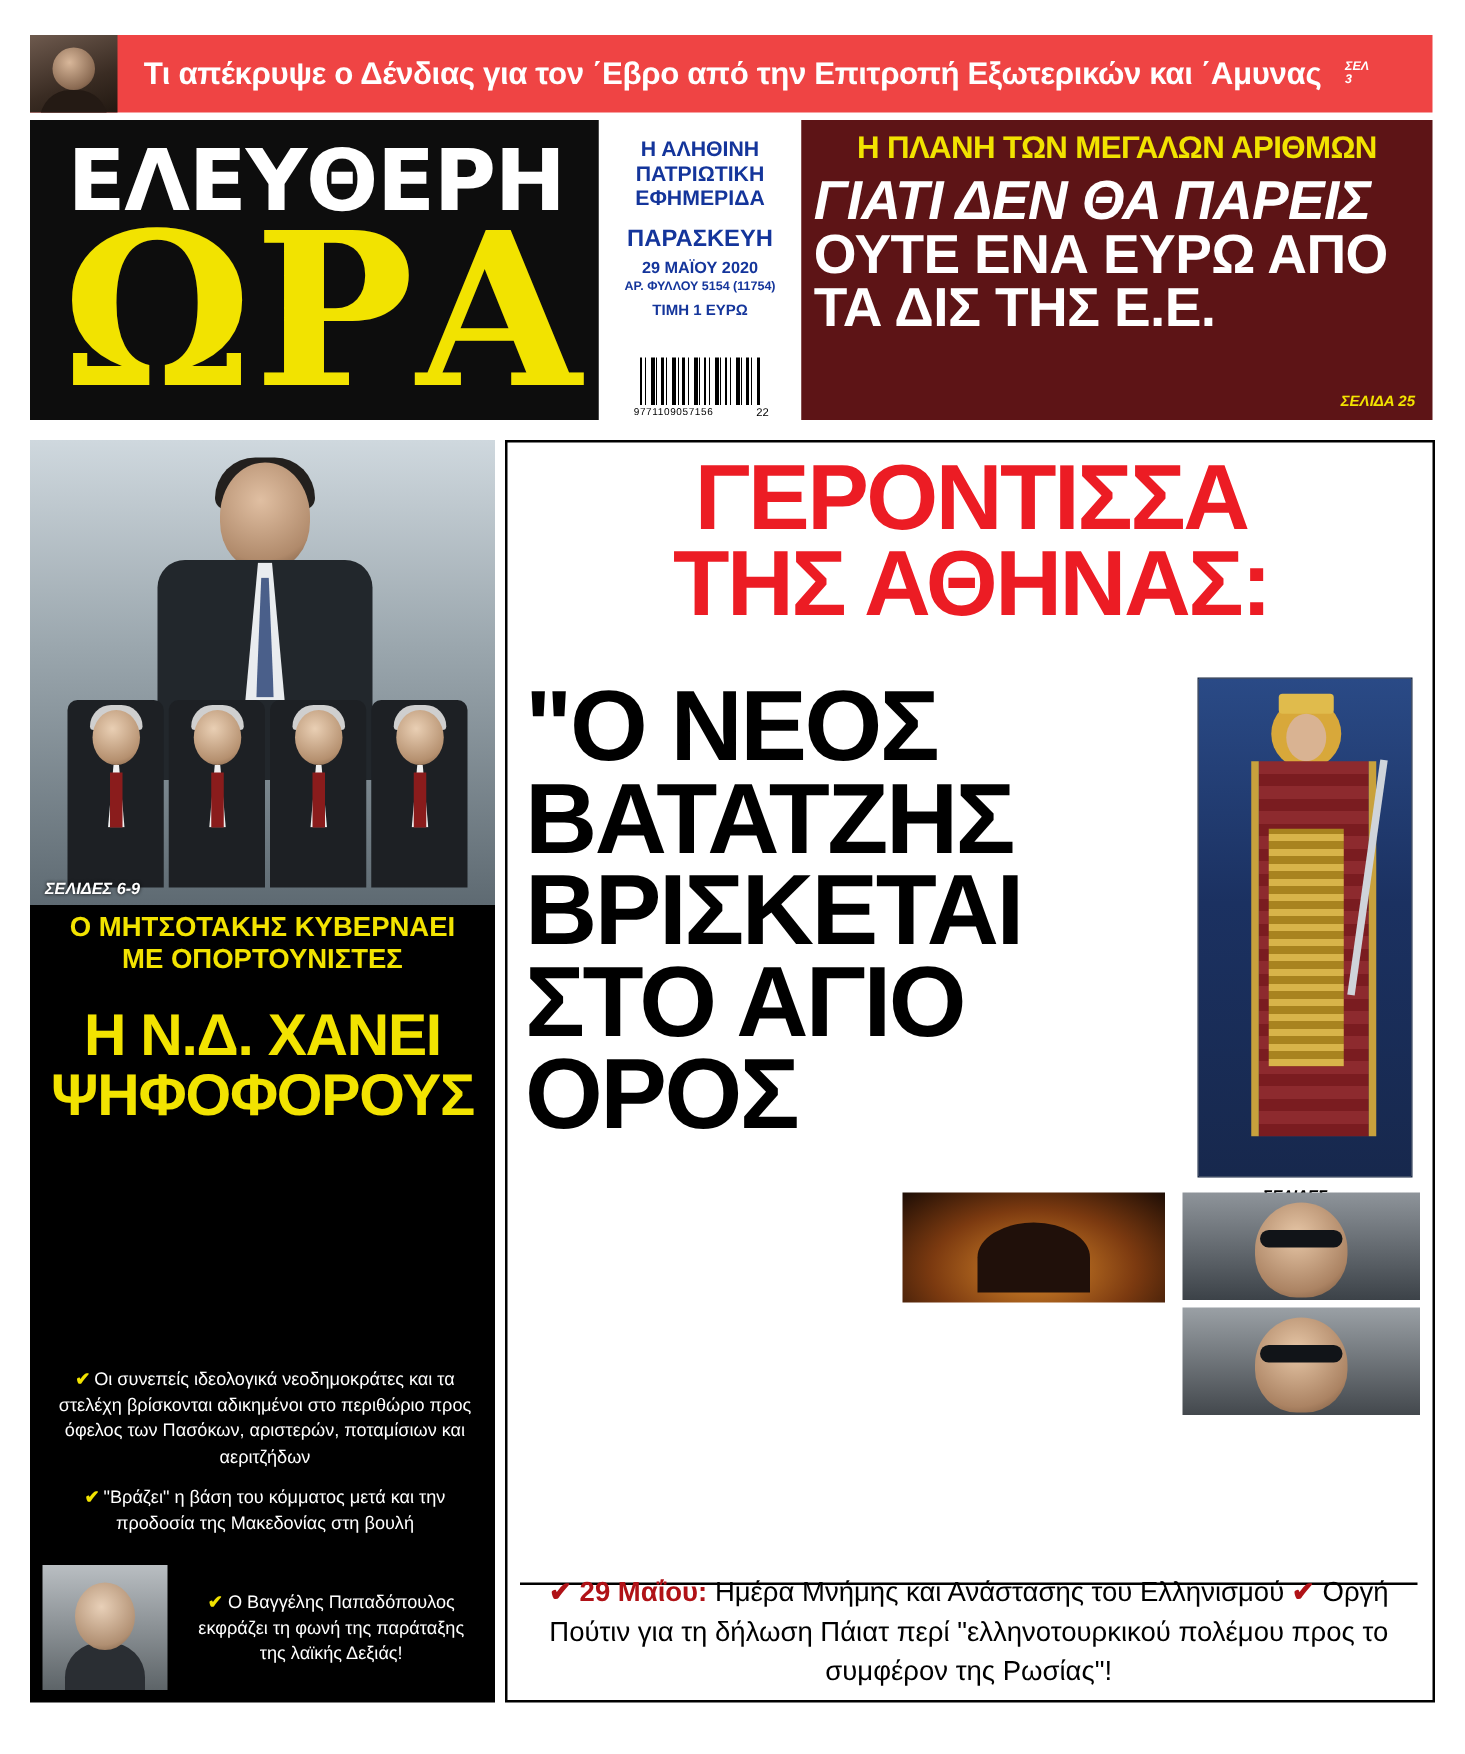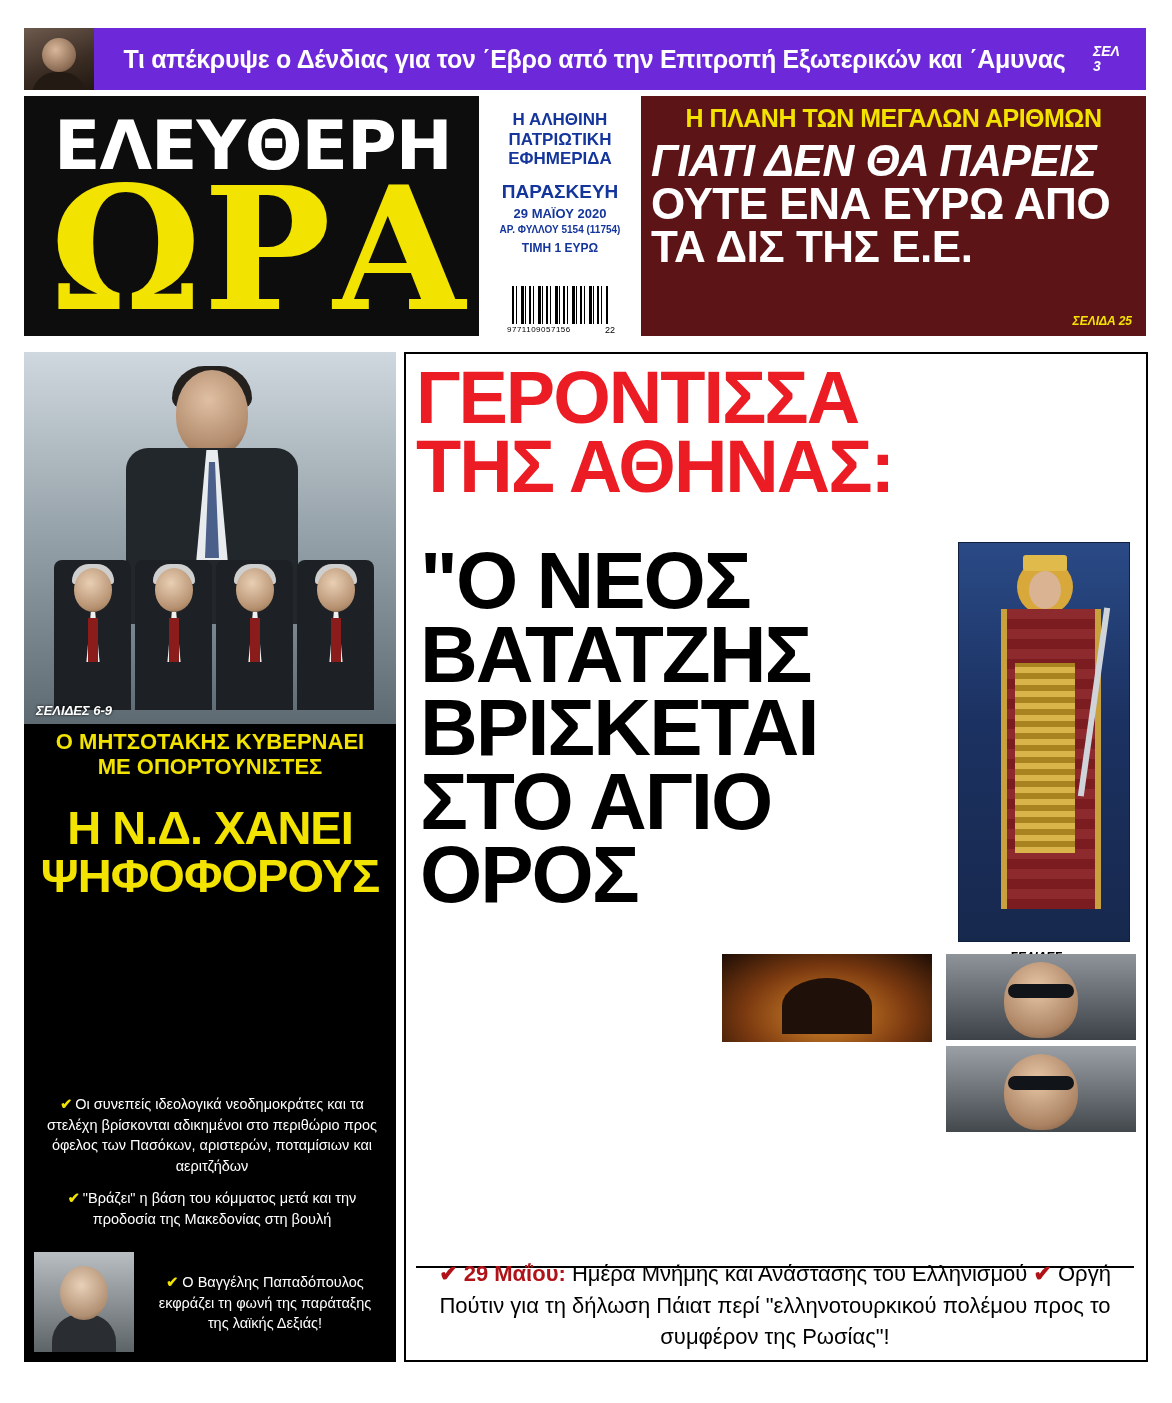--- a/index.html
+++ b/index.html
@@ -20,21 +20,21 @@
     width: 1172px;
     height: 1403px;
     background: #ffffff;
   }
 
   
   .top-banner {
     position: absolute;
     left: 24px; top: 28px;
     width: 1122px; height: 62px;
-    background: #6d28d9;
+    background: #ef4444;
     box-sizing: border-box;
     display: flex;
     align-items: center;
   }
   .top-banner-photo {
     width: 70px; height: 62px;
     background: linear-gradient(160deg,#6e5a4e 0%,#3a2c23 60%,#211811 100%);
     position: relative;
     flex: 0 0 auto;
     overflow: hidden;
@@ -62,26 +62,26 @@
     font-size: 25px;
     letter-spacing: -0.3px;
     text-align: center;
     padding: 0 6px 0 8px;
     white-space: nowrap;
   }
   .top-banner-page {
     flex: 0 0 auto;
     width: 46px;
     color: #ffffff;
-    font-size: 14px;
+    font-size: 10px;
     font-style: italic;
     line-height: 1.05;
     font-weight: bold;
     text-align: left;
-    padding-right: 7px;
+    padding-right: 24px;
   }
 
   
   .masthead {
     position: absolute;
     left: 24px; top: 96px;
     width: 1122px; height: 240px;
   }
   .mast-left {
     position: absolute;
@@ -400,21 +400,21 @@
     overflow: hidden;
   }
   .main-kicker {
     position: absolute;
     left: 10px; top: 10px;
     width: 722px;
     color: #ec1c24;
     font-size: 74px;
     font-weight: bold;
     line-height: 0.93;
-    text-align: left;
+    text-align: center;
     letter-spacing: -2px;
   }
   .main-kicker div { white-space: nowrap; }
   .main-head {
     position: absolute;
     left: 14px; top: 190px;
     width: 560px;
     color: #000000;
     font-size: 80px;
     font-weight: bold;

